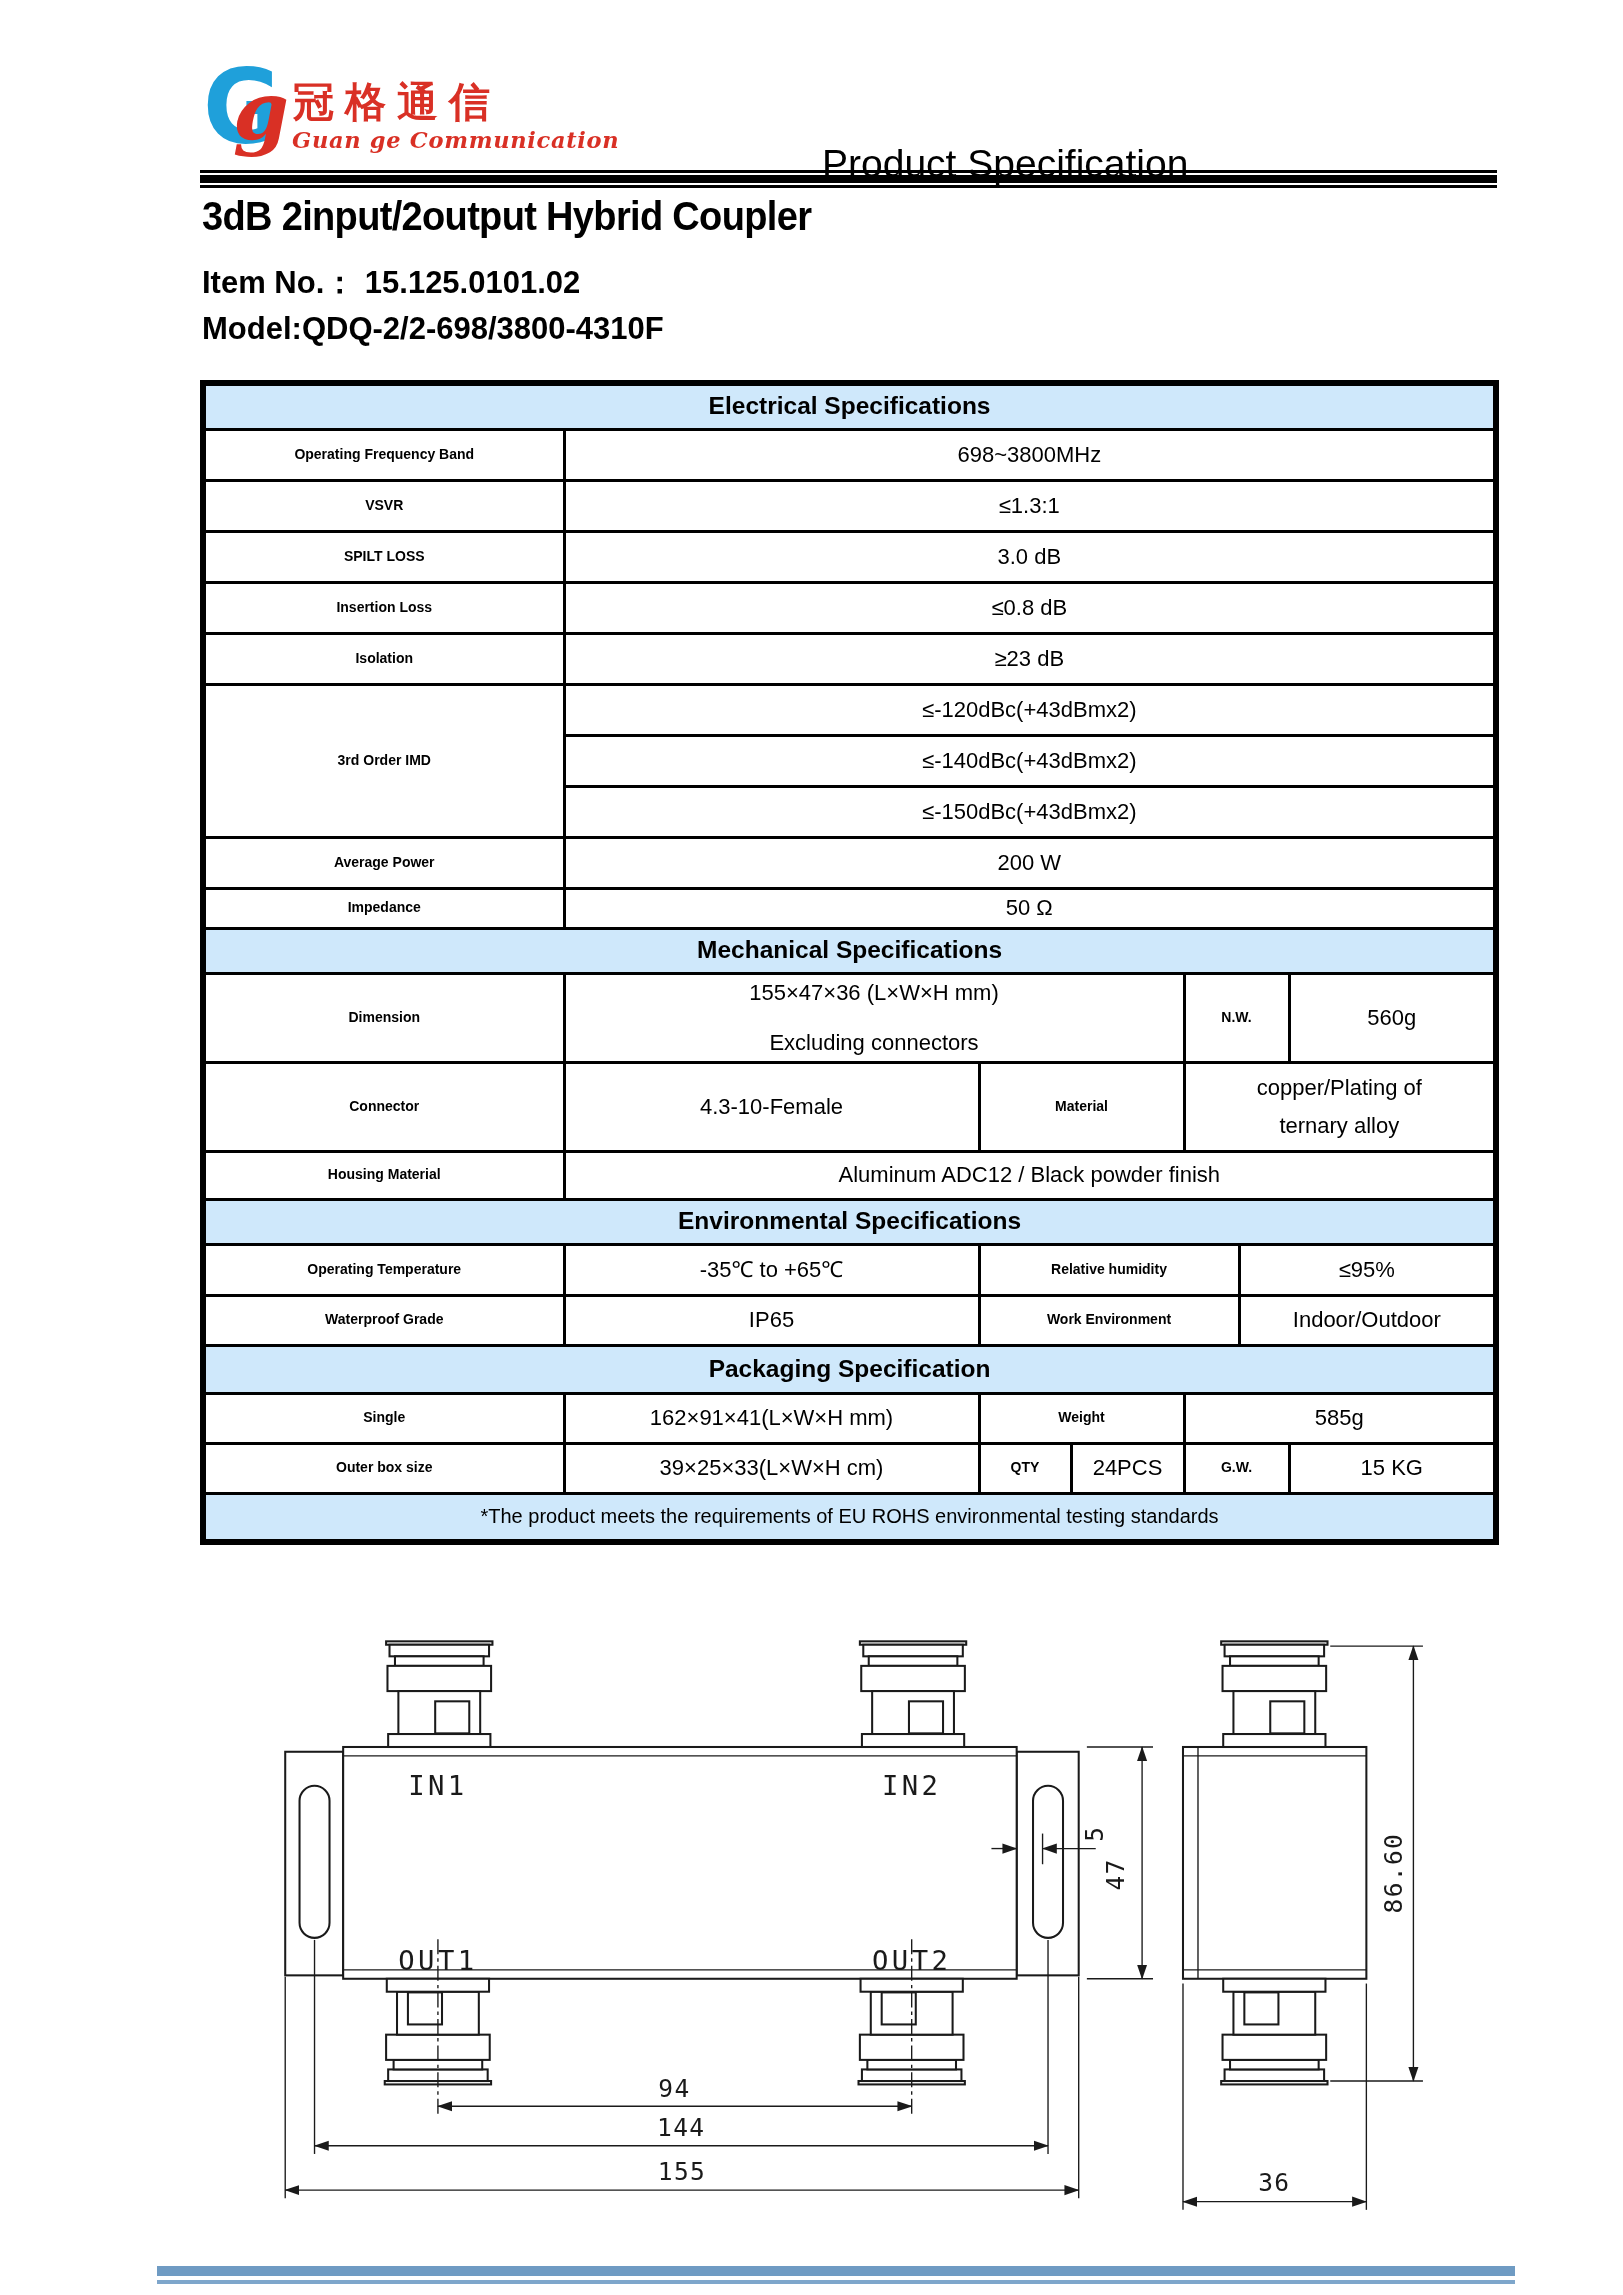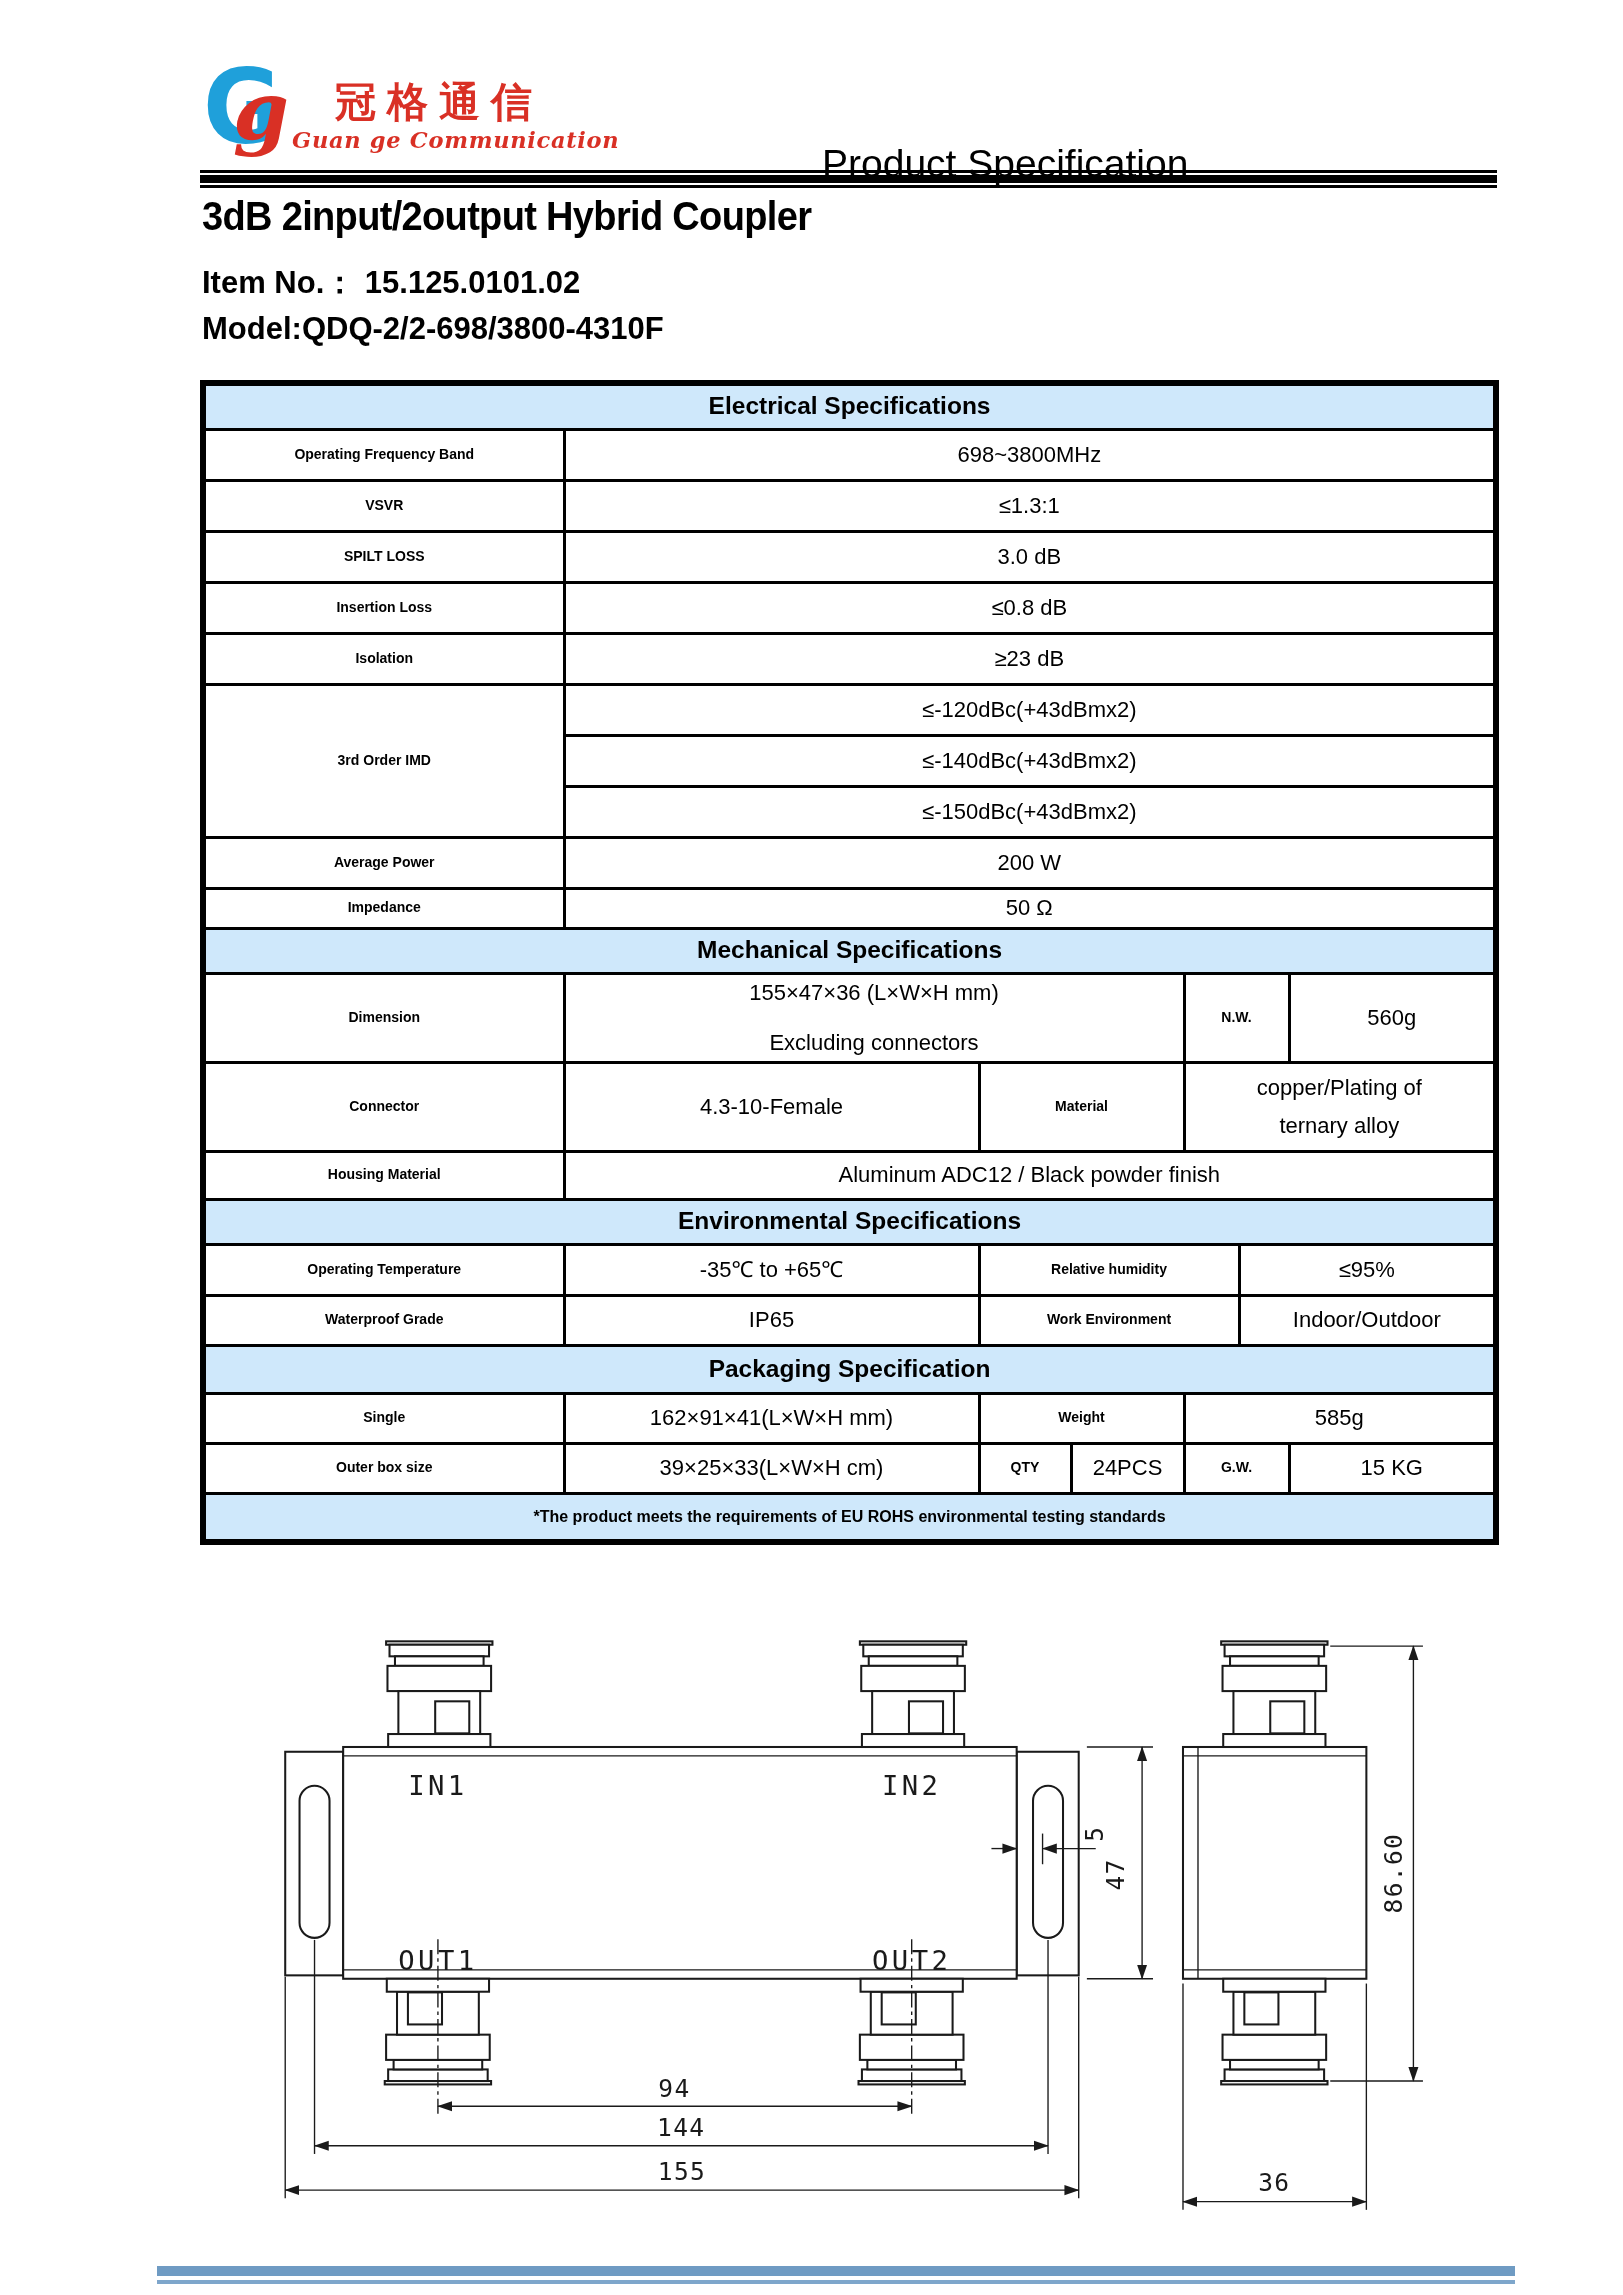--- a/index.html
+++ b/index.html
@@ -22,21 +22,21 @@
   .monogram .g-blue{
     position:absolute;left:0;top:-12.3px;font-family:"DejaVu Sans",sans-serif;font-weight:bold;
     font-size:104px;line-height:109px;color:var(--logo-blue);transform:scaleX(.92);transform-origin:left top;
   }
   .monogram .g-red{
     position:absolute;left:30px;top:5.5px;font-family:"DejaVu Serif",serif;font-style:italic;font-weight:bold;
     font-size:80px;line-height:80px;color:var(--logo-red);
   }
   .logo-cn{
     position:absolute;left:293px;top:75px;font-family:"DejaVu Sans",sans-serif;
-    font-size:41px;font-weight:bold;color:var(--logo-red);letter-spacing:11px;white-space:nowrap;margin-left:42px;
+    font-size:41px;font-weight:bold;color:var(--logo-red);letter-spacing:11px;white-space:nowrap;
   }
   .logo-en{
     position:absolute;left:292px;top:127px;font-family:"DejaVu Serif",serif;font-style:italic;font-weight:bold;
     font-size:22.5px;color:var(--logo-red);letter-spacing:0.7px;white-space:nowrap;
   }
   .doc-title{
     position:absolute;left:822px;top:110px;font-size:39px;font-weight:400;color:#000;white-space:nowrap;margin-top:32px;
   }
   .rule{position:absolute;left:200px;width:1297px;background:#000;}
   .rule.r1{top:170px;height:2.7px;}
@@ -59,21 +59,21 @@
   }
   table.spec td{
     border:3.4px solid #000;text-align:center;vertical-align:middle;
     font-size:22px;line-height:1.25;padding:1.4px 4.1px;overflow:hidden;
   }
   table.spec td.lbl{font-weight:bold;font-size:14px;}
   table.spec tr.sect td{
     background:var(--section-bg);font-weight:bold;font-size:24.5px;
   }
   table.spec tr.note-row td{
-    background:var(--section-bg);font-weight:700;font-size:16px;
+    background:var(--section-bg);font-weight:400;font-size:20px;
   }
   table.spec td .wrap2{display:inline-block;max-width:184px;line-height:1.7;}
   table.spec td .dim-l1{line-height:1.0;margin-bottom:5px;}
   table.spec td .dim-l2{line-height:1.0;margin-top:28px;}
   
   svg.drawing{position:absolute;left:245px;top:1629px;}
   svg.drawing .ol{fill:#fff;stroke:var(--cad);stroke-width:3;}
   svg.drawing .thin{fill:none;stroke:var(--cad);stroke-width:2;}
   svg.drawing .dim{fill:none;stroke:var(--cad);stroke-width:2;}
   svg.drawing .cl{fill:none;stroke:var(--cad);stroke-width:2;stroke-dasharray:22 6 5 6;}

